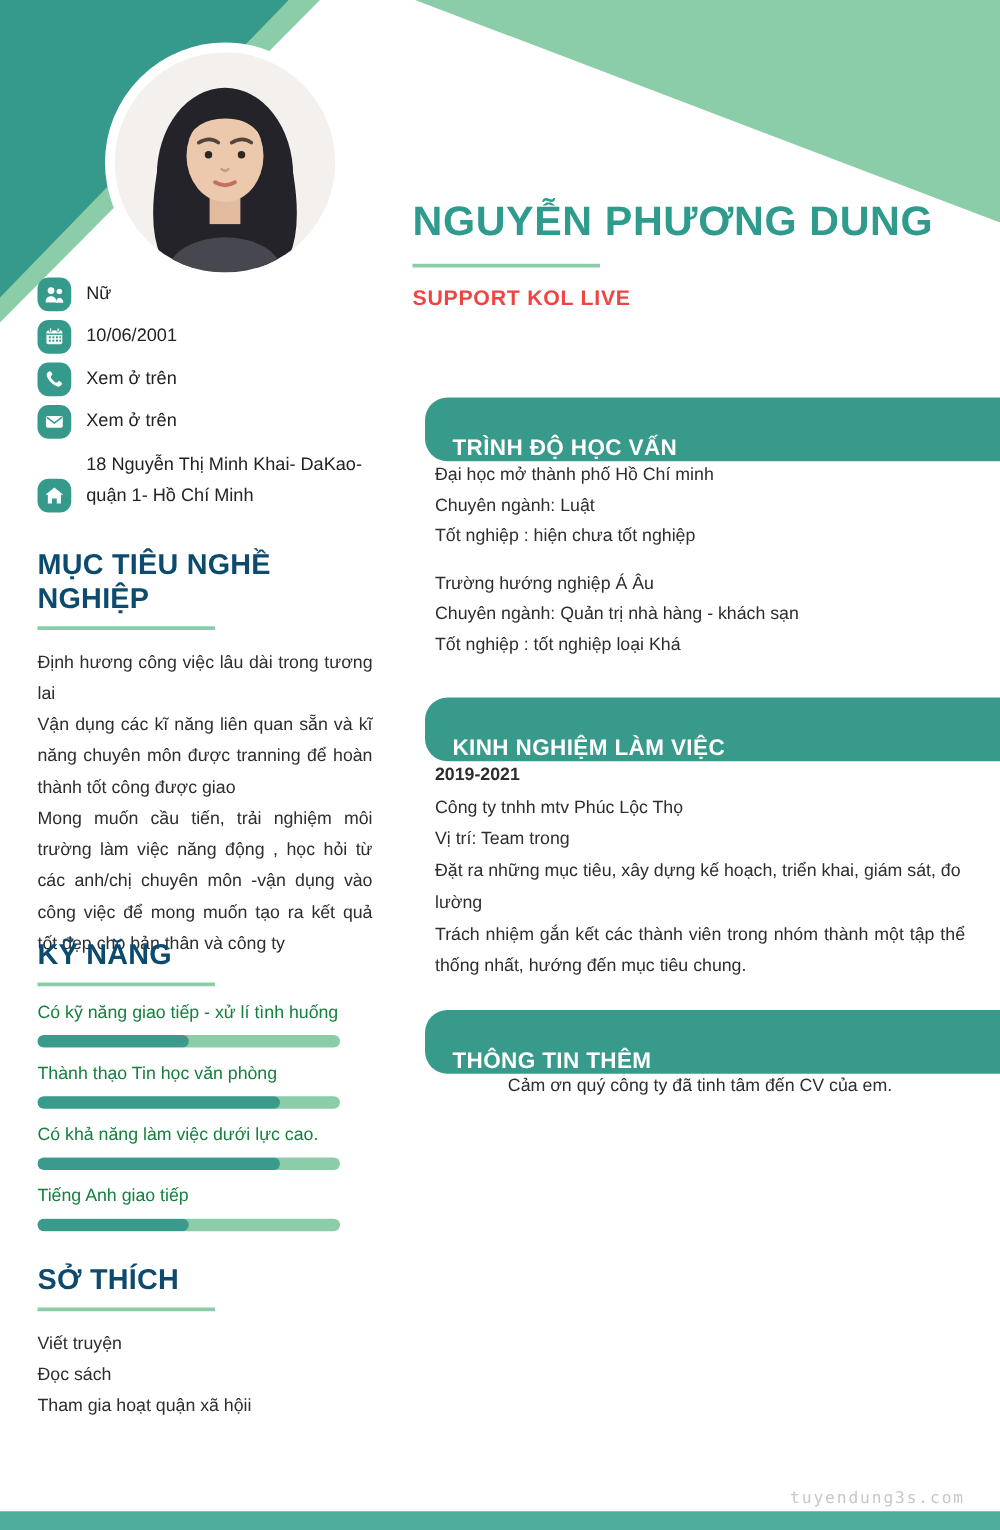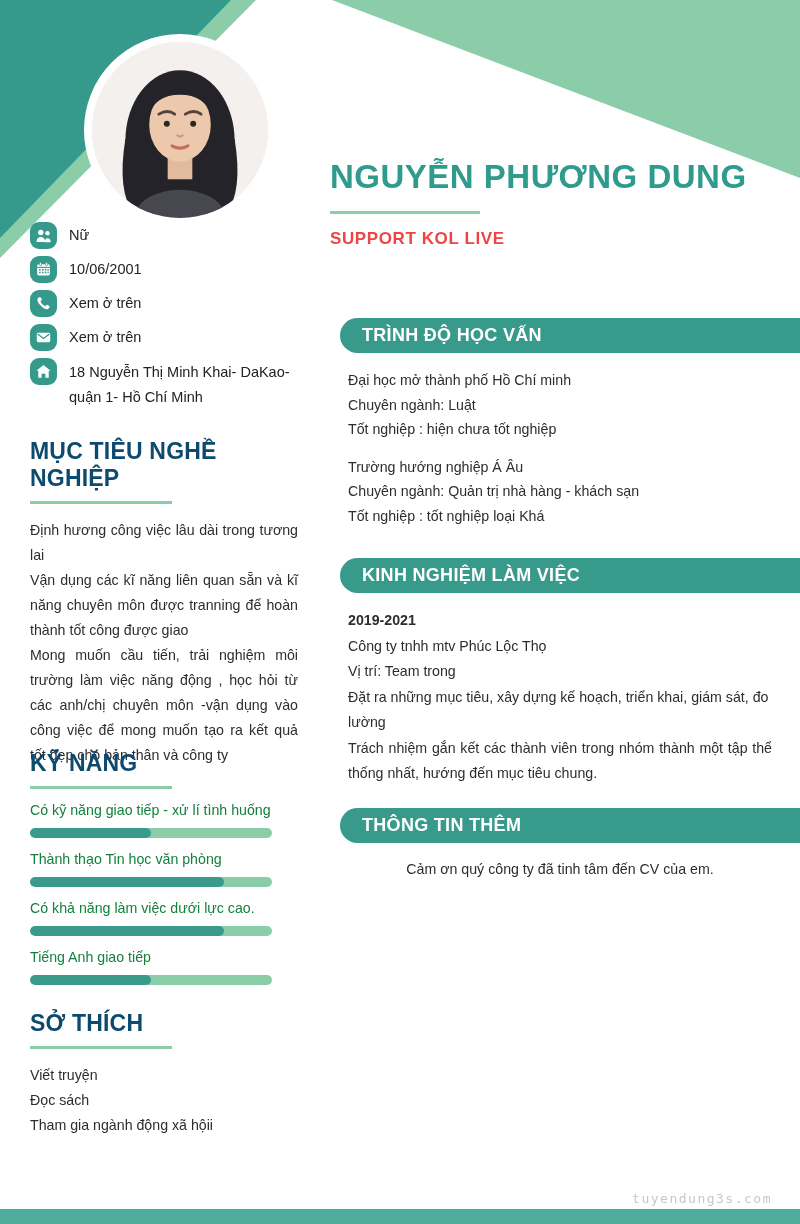--- a/index.html
+++ b/index.html
@@ -21,39 +21,39 @@
     border-radius:50%;border:8px solid #ffffff;overflow:hidden;background:#f3f0ed;}
   .avatar-wrap svg{display:block;width:100%;height:100%;}
   
   .name-block{position:absolute;left:330px;top:158px;width:450px;}
   .name{font-size:33px;font-weight:700;color:#2F9B8C;letter-spacing:.5px;margin:0;}
   .name-underline{width:150px;height:3px;background:#8CCDA9;margin-top:15px;}
   .job-title{font-size:17px;font-weight:700;color:#ef4444;letter-spacing:.6px;margin-top:15px;}
   
   .contact{position:absolute;left:30px;top:222px;width:280px;display:flex;
     flex-direction:column;gap:7px;}
-  .contact-row{display:flex;align-items:flex-start;gap:12px;}
+  .contact-row{display:flex;align-items:flex-end;gap:12px;}
   .cicon{flex:0 0 27px;width:27px;height:27px;border-radius:9px;background:#35998B;
     display:flex;align-items:center;justify-content:center;}
   .cicon svg{width:19px;height:19px;}
   .ctext{font-size:14.5px;line-height:27px;color:#222;width:240px;}
   .ctext.multiline{line-height:25px;padding-top:2px;}
   
   .lsection{position:absolute;left:30px;width:268px;}
   .lsection h2{font-size:23px;font-weight:700;color:#0c4a6e;margin:0;letter-spacing:.2px;}
   .hrule{width:142px;height:2.5px;background:#8CCDA9;margin-top:9px;}
   .para{font-size:14.2px;line-height:25px;text-align:justify;margin-top:14px;color:#2d2d2d;}
   .skill{margin-top:13px;}
   .skill-label{font-size:14.2px;color:#15803d;margin-bottom:10px;}
   .skill-track{width:242px;height:10px;border-radius:5px;background:#8CCDA9;overflow:hidden;}
   .skill-fill{height:100%;border-radius:5px;background:#3A9A8C;}
   .hobby{font-size:14.2px;line-height:25px;color:#2d2d2d;}
   
-  .rbar{position:absolute;left:340px;right:0;height:35px;background:#389A8B;
-    border-radius:18px 0 0 18px;display:flex;align-items:center;}
+  .rbar{position:absolute;left:340px;right:0;height:51px;background:#389A8B;
+    border-radius:18px 0 0 18px;display:flex;align-items:flex-end;}
   .rbar span{color:#ffffff;font-size:18px;font-weight:700;letter-spacing:.3px;padding-left:22px;}
   .rbody{position:absolute;left:348px;width:424px;font-size:14.2px;line-height:24.5px;color:#2d2d2d;}
   .rbody .group{margin-bottom:13px;}
   .bold{font-weight:700;}
   .just{text-align:justify;}
   .center{text-align:center;}
   
   .site-credit{position:absolute;right:28px;bottom:18px;
     font-family:"DejaVu Sans Mono","Liberation Mono",monospace;
     font-size:13px;letter-spacing:1.5px;color:#c7c7c7;}
@@ -191,21 +191,21 @@
         </div>
     </div>
   </div>
 
   <div class="lsection" style="top:1010px;">
     <h2>SỞ THÍCH</h2>
     <div class="hrule"></div>
     <div style="margin-top:14px;">
       <div class="hobby">Viết truyện</div>
       <div class="hobby">Đọc sách</div>
-      <div class="hobby">Tham gia ngành động xã hộii</div>
+      <div class="hobby">Tham gia hoạt quận xã hộii</div>
     </div>
   </div>
 
   <div class="rbar" style="top:318px;">
     <span>TRÌNH ĐỘ HỌC VẤN</span>
   </div>
   <div class="rbody" style="top:368px;">
     <div class="group">
       <div>Đại học mở thành phố Hồ Chí minh</div>
       <div>Chuyên ngành: Luật</div>

